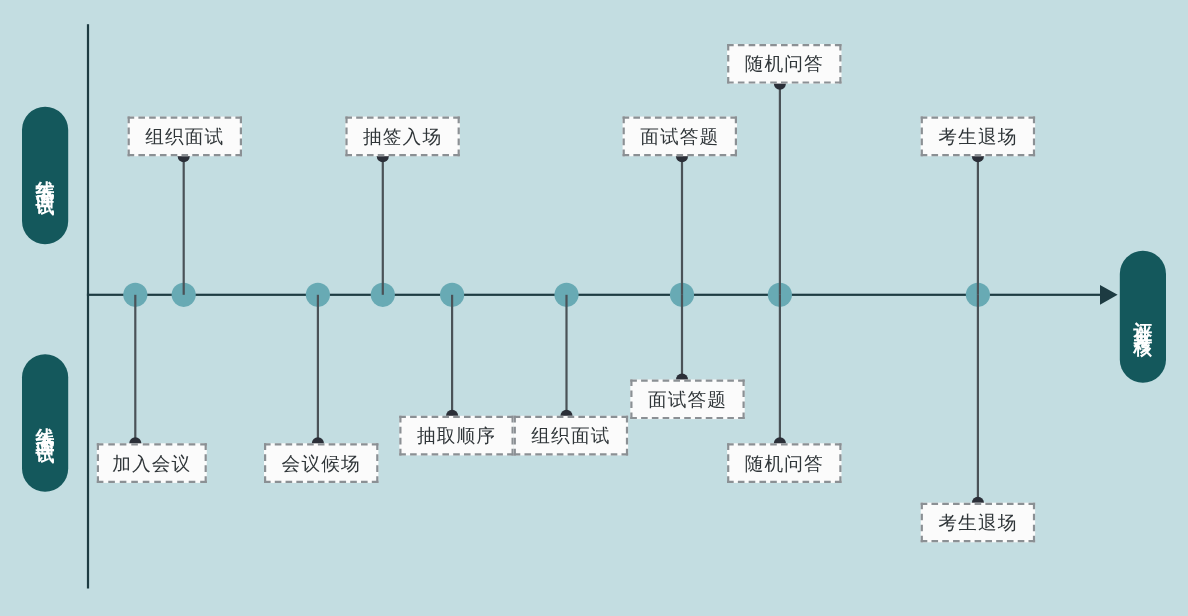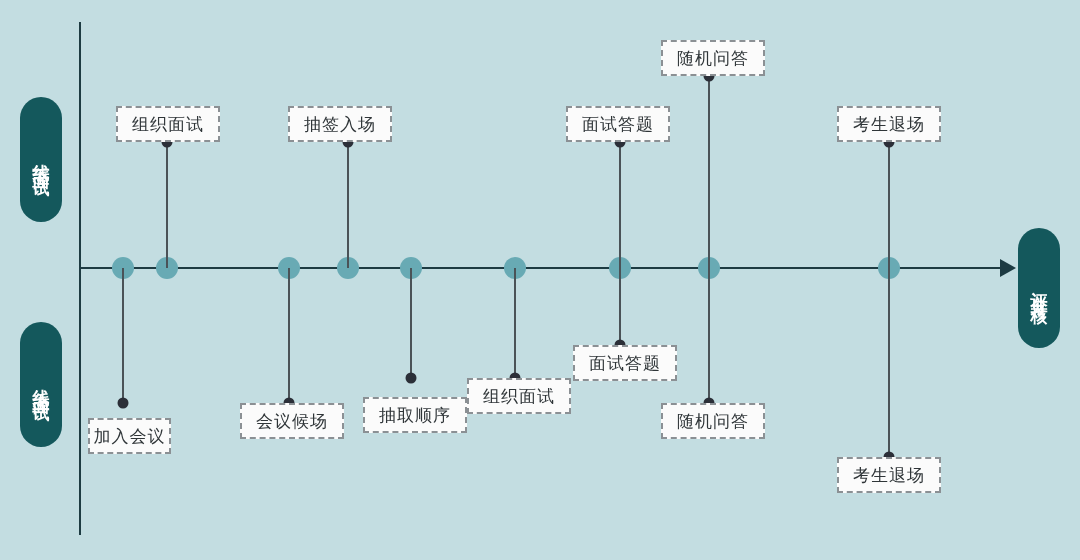--- a/index.html
+++ b/index.html
@@ -142,21 +142,21 @@
       <div class="node" style="left: 889px;"></div>
     </div>
   <div id="offline-layer">
       <div class="stem" style="left: 167px; top: 142px; height: 126px;"></div>
       <div class="stem-dot" style="left: 167px; top: 142px;"></div>
       <div class="ebox" style="left: 116px; top: 106px; width: 104px;">
         <span>组织面试</span>
       </div>
       <div class="stem" style="left: 348px; top: 142px; height: 126px;"></div>
       <div class="stem-dot" style="left: 348px; top: 142px;"></div>
-      <div class="ebox" style="left: 288px; top: 106px; width: 104px;">
+      <div class="ebox" style="left: 314px; top: 106px; width: 104px;">
         <span>抽签入场</span>
       </div>
       <div class="stem" style="left: 620px; top: 142px; height: 126px;"></div>
       <div class="stem-dot" style="left: 620px; top: 142px;"></div>
       <div class="ebox" style="left: 566px; top: 106px; width: 104px;">
         <span>面试答题</span>
       </div>
       <div class="stem" style="left: 709px; top: 76px; height: 192px;"></div>
       <div class="stem-dot" style="left: 709px; top: 76px;"></div>
       <div class="ebox" style="left: 661px; top: 40px; width: 104px;">
@@ -164,31 +164,31 @@
       </div>
       <div class="stem" style="left: 889px; top: 142px; height: 126px;"></div>
       <div class="stem-dot" style="left: 889px; top: 142px;"></div>
       <div class="ebox" style="left: 837px; top: 106px; width: 104px;">
         <span>考生退场</span>
       </div>
     </div>
   <div id="online-layer">
       <div class="stem" style="left: 123px; top: 268px; height: 135px;"></div>
       <div class="stem-dot" style="left: 123px; top: 403px;"></div>
-      <div class="ebox" style="left: 88px; top: 403px; width: 83px; margin-top: 15px;">
+      <div class="ebox" style="left: 88px; top: 403px; width: 100px;">
         <span>加入会议</span>
       </div>
       <div class="stem" style="left: 289px; top: 268px; height: 135px;"></div>
       <div class="stem-dot" style="left: 289px; top: 403px;"></div>
       <div class="ebox" style="left: 240px; top: 403px; width: 104px; align-items: center;">
         <span>会议候场</span>
       </div>
       <div class="stem" style="left: 411px; top: 268px; height: 110px;"></div>
       <div class="stem-dot" style="left: 411px; top: 378px;"></div>
-      <div class="ebox" style="left: 363px; top: 378px; width: 104px; margin-top: 19px;">
+      <div class="ebox" style="left: 363px; top: 378px; width: 104px;">
         <span>抽取顺序</span>
       </div>
       <div class="stem" style="left: 515px; top: 268px; height: 110px;"></div>
       <div class="stem-dot" style="left: 515px; top: 378px;"></div>
       <div class="ebox" style="left: 467px; top: 378px; width: 104px;">
         <span>组织面试</span>
       </div>
       <div class="stem" style="left: 620px; top: 268px; height: 77px;"></div>
       <div class="stem-dot" style="left: 620px; top: 345px;"></div>
       <div class="ebox" style="left: 573px; top: 345px; width: 104px;">

